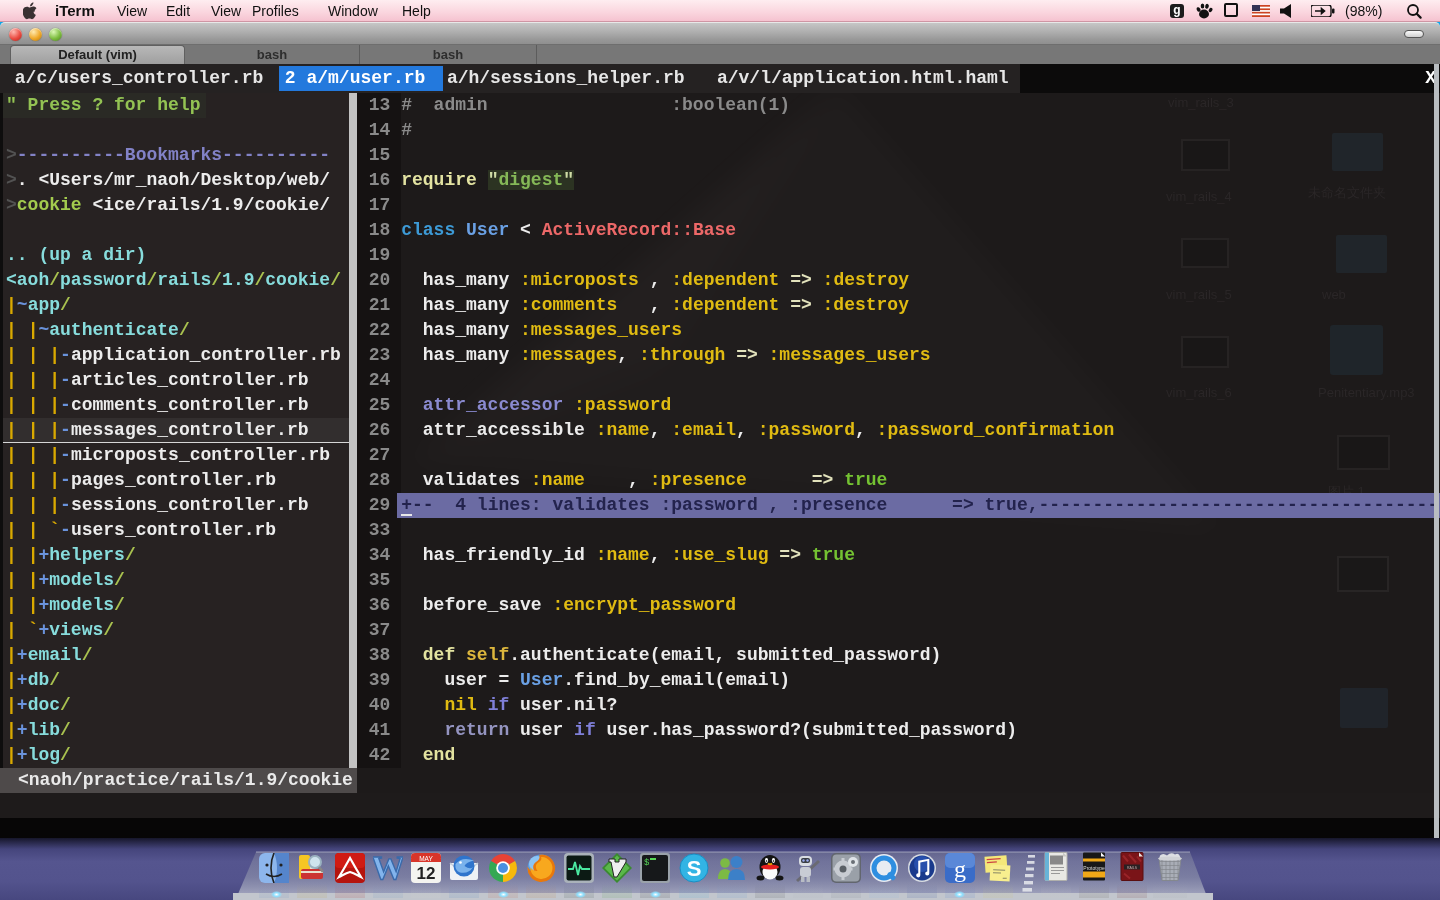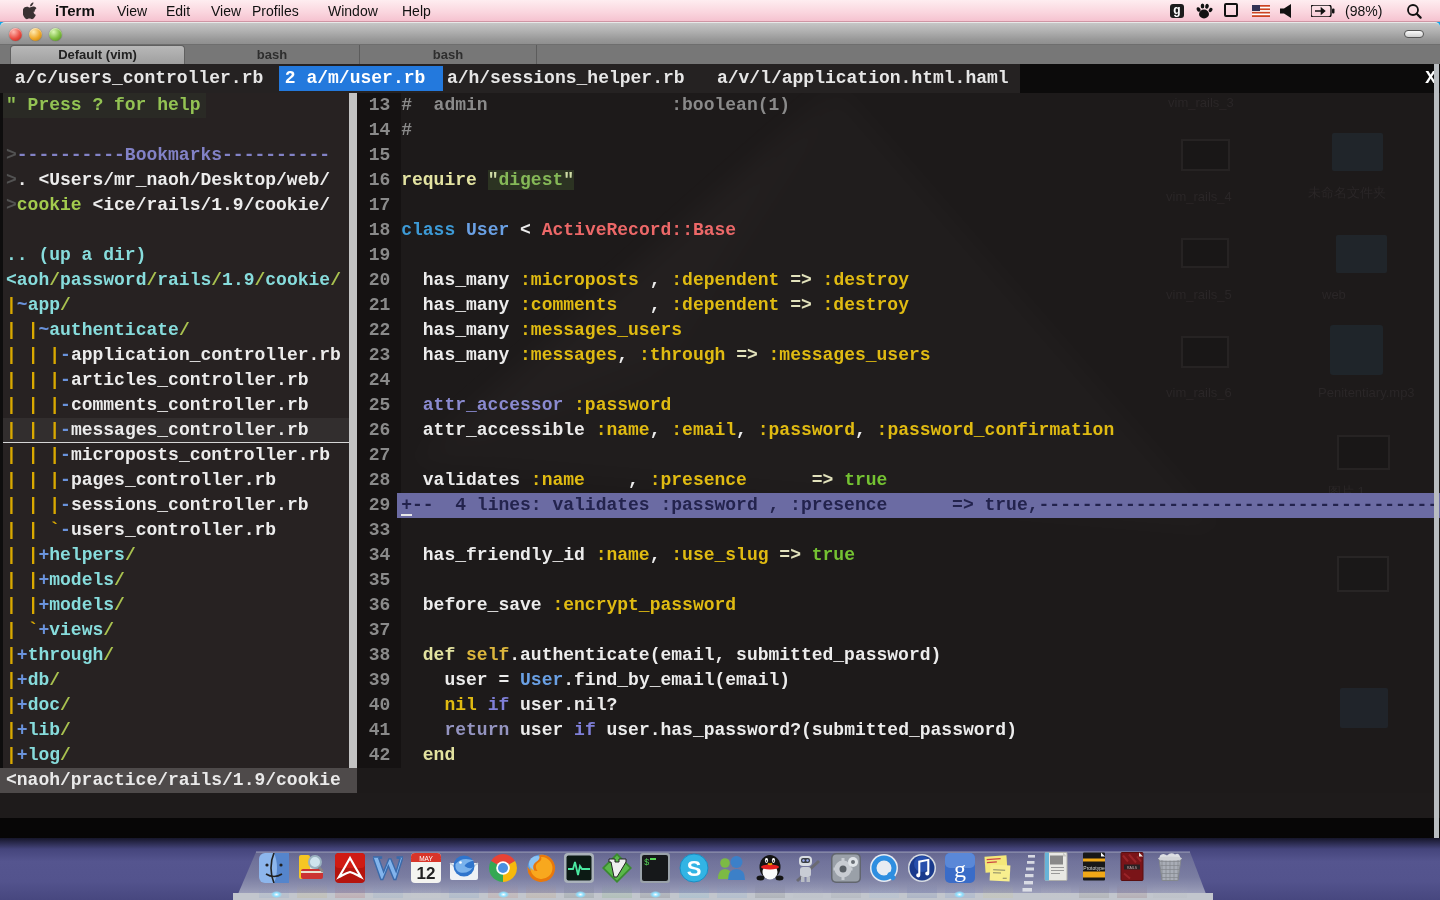--- a/index.html
+++ b/index.html
@@ -34,21 +34,21 @@
 #nerdhl{position:absolute;left:0;top:325px;width:349px;height:25px;background:#322e2e;border-bottom:1px solid #d6d6d6;}
 #nerdhl0{position:absolute;left:0;top:0px;width:206px;height:25px;background:#2a2a25;}
 #vsep{position:absolute;left:349px;top:29px;width:8px;height:675px;background:#c3c3c3;}
 #code{position:absolute;left:357px;top:29px;width:1167px;height:675px;}
 #numcol{position:absolute;left:0;top:0;width:44px;height:675px;background:#151212;}
 #foldbg{position:absolute;left:40px;top:400px;width:1043px;height:25px;background:#6b6ba3;}
 #code pre{position:absolute;left:1px;top:0;}
 
 #stl{position:absolute;left:0;top:704px;width:357px;height:25px;background:#4e4a4a;color:#e9e9e9;}
 #str{position:absolute;left:357px;top:704px;width:1083px;height:25px;background:#121118;color:#5c88cf;}
-#stl pre,#str pre{position:absolute;left:6px;top:0;}
+#stl pre,#str pre{position:absolute;left:18px;top:0;}
 #str pre{left:0;}
 #cmdline{position:absolute;left:0;top:729px;width:1440px;height:25px;background:#1e1b1b;}
 #belowwin{position:absolute;left:0;top:754px;width:1440px;height:20px;background:#070606;}
 #scrollbar{position:absolute;left:1434px;top:0px;width:5px;height:774px;background:#b9bdc1;}
 
 .w{color:#ececec}.gy{color:#8a8a8a}.gold{color:#e0bb12}.grn{color:#74c232}
 .kha{color:#e3e3a2}.str{color:#85b857;background:#2c3322}.qq{color:#cfdca6;background:#2c3322}
 .blu{color:#3d9ad6}.ublu{color:#6aa0e4}.sal{color:#ec6868}.pur{color:#8a8ad0}
 .red{color:#e3e3a0}.org{color:#ddb73d}.ifp{color:#7f7fd8}.ret{color:#9494c0}.arr{color:#e2e2bc}
 .hgrn{color:#93c353}.bkm{color:#8282c6}.cyn{color:#87dcdc}.slsh{color:#a9c24f}
@@ -177,21 +177,21 @@
 <span class="bar">|</span> <span class="bar">|</span> <span class="bar">|</span><span class="tld">-</span><span class="w">comments_controller.rb</span>
 <span class="bar">|</span> <span class="bar">|</span> <span class="bar">|</span><span class="tld">-</span><span class="w">messages_controller.rb</span>
 <span class="bar">|</span> <span class="bar">|</span> <span class="bar">|</span><span class="tld">-</span><span class="w">microposts_controller.rb</span>
 <span class="bar">|</span> <span class="bar">|</span> <span class="bar">|</span><span class="tld">-</span><span class="w">pages_controller.rb</span>
 <span class="bar">|</span> <span class="bar">|</span> <span class="bar">|</span><span class="tld">-</span><span class="w">sessions_controller.rb</span>
 <span class="bar">|</span> <span class="bar">|</span> <span class="bar">`</span><span class="tld">-</span><span class="w">users_controller.rb</span>
 <span class="bar">|</span> <span class="bar">|</span><span class="tld">+</span><span class="cyn">helpers</span><span class="slsh">/</span>
 <span class="bar">|</span> <span class="bar">|</span><span class="tld">+</span><span class="cyn">models</span><span class="slsh">/</span>
 <span class="bar">|</span> <span class="bar">|</span><span class="tld">+</span><span class="cyn">models</span><span class="slsh">/</span>
 <span class="bar">|</span> <span class="bar">`</span><span class="tld">+</span><span class="cyn">views</span><span class="slsh">/</span>
-<span class="bar">|</span><span class="tld">+</span><span class="cyn">through</span><span class="slsh">/</span>
+<span class="bar">|</span><span class="tld">+</span><span class="cyn">email</span><span class="slsh">/</span>
 <span class="bar">|</span><span class="tld">+</span><span class="cyn">db</span><span class="slsh">/</span>
 <span class="bar">|</span><span class="tld">+</span><span class="cyn">doc</span><span class="slsh">/</span>
 <span class="bar">|</span><span class="tld">+</span><span class="cyn">lib</span><span class="slsh">/</span>
 <span class="bar">|</span><span class="tld">+</span><span class="cyn">log</span><span class="slsh">/</span></pre>
     </div>
     <div id="vsep"></div>
     <div style="position:absolute;left:0;top:29px;width:3px;height:675px;background:#0e0d0d;"></div>
 
     <div id="code">
       <div id="numcol"></div>

